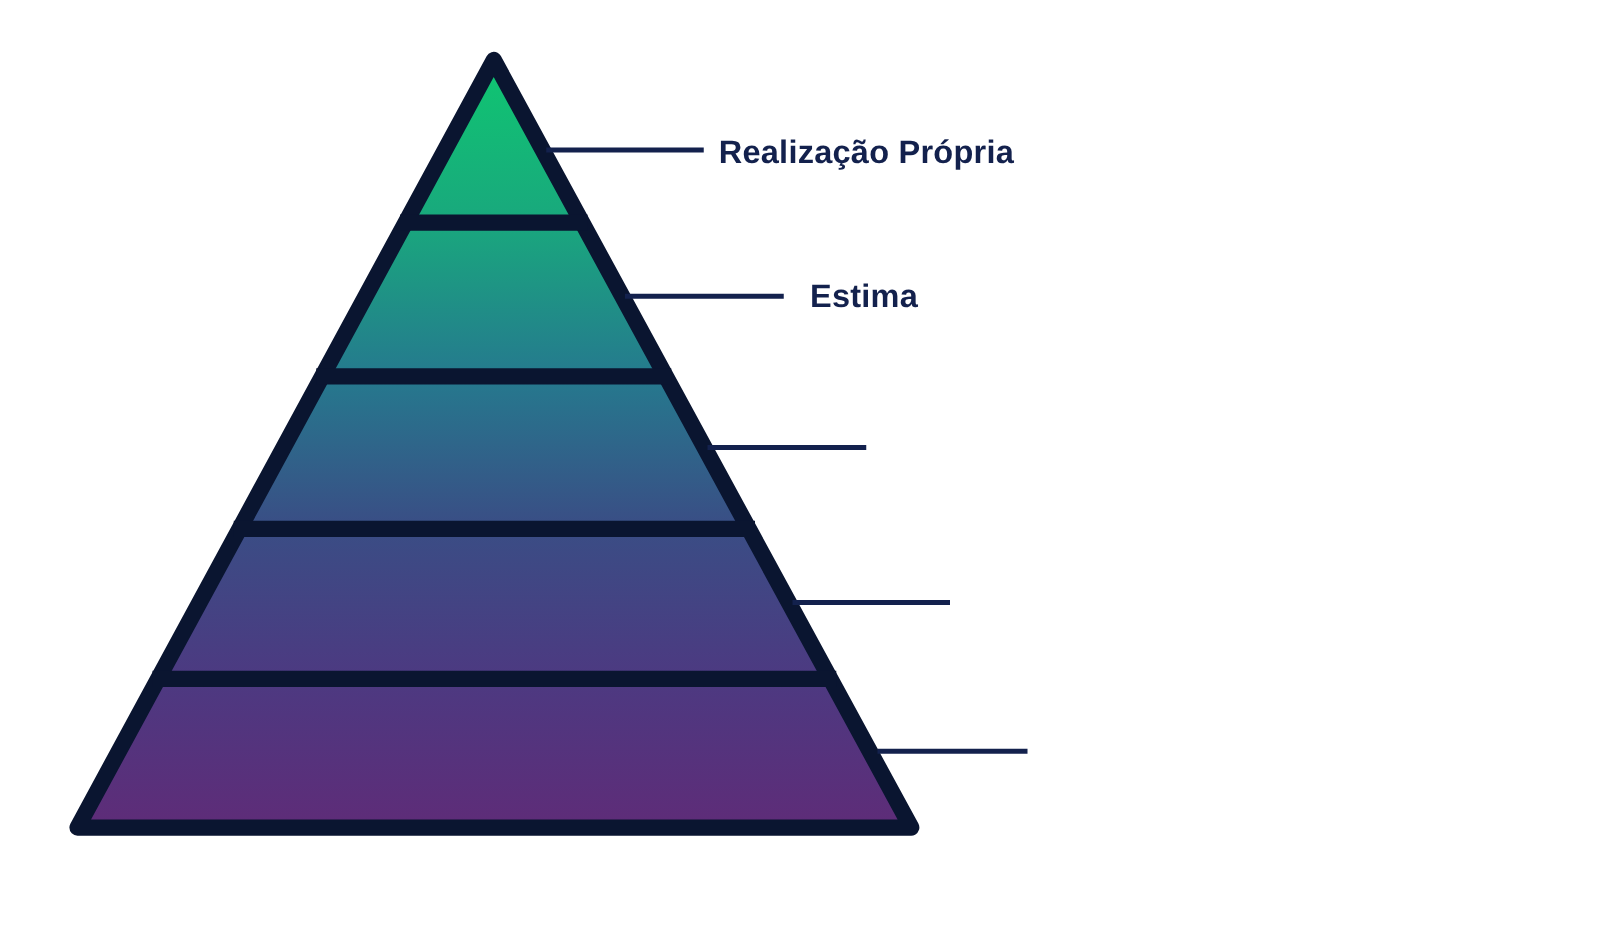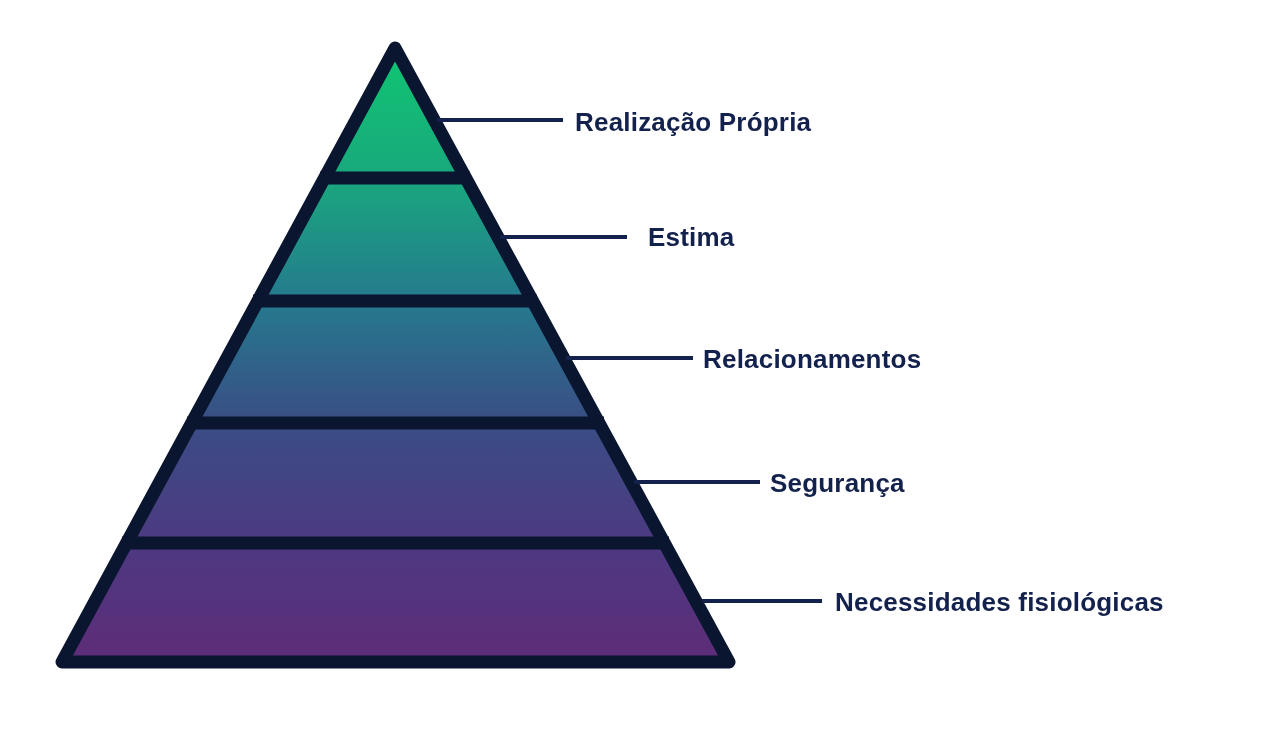--- a/index.html
+++ b/index.html
@@ -53,17 +53,14 @@
 
     <line x1="437" y1="120" x2="563" y2="120" stroke="#13214d" stroke-width="4"></line>
     <line x1="500" y1="237" x2="627" y2="237" stroke="#13214d" stroke-width="4"></line>
     <line x1="566" y1="358" x2="693" y2="358" stroke="#13214d" stroke-width="4"></line>
     <line x1="634" y1="482" x2="760" y2="482" stroke="#13214d" stroke-width="4"></line>
     <line x1="702" y1="601" x2="822" y2="601" stroke="#13214d" stroke-width="4"></line>
   </svg>
 
   <div class="level-label lbl-0">Realização Própria</div>
   <div class="level-label lbl-1">Estima</div>
-  <div class="level-label lbl-2">Relacionamentos</div>
-  <div class="level-label lbl-3">Segurança</div>
-  <div class="level-label lbl-4">Necessidades fisiológicas</div>
 
 </div>
 
 </body></html>

